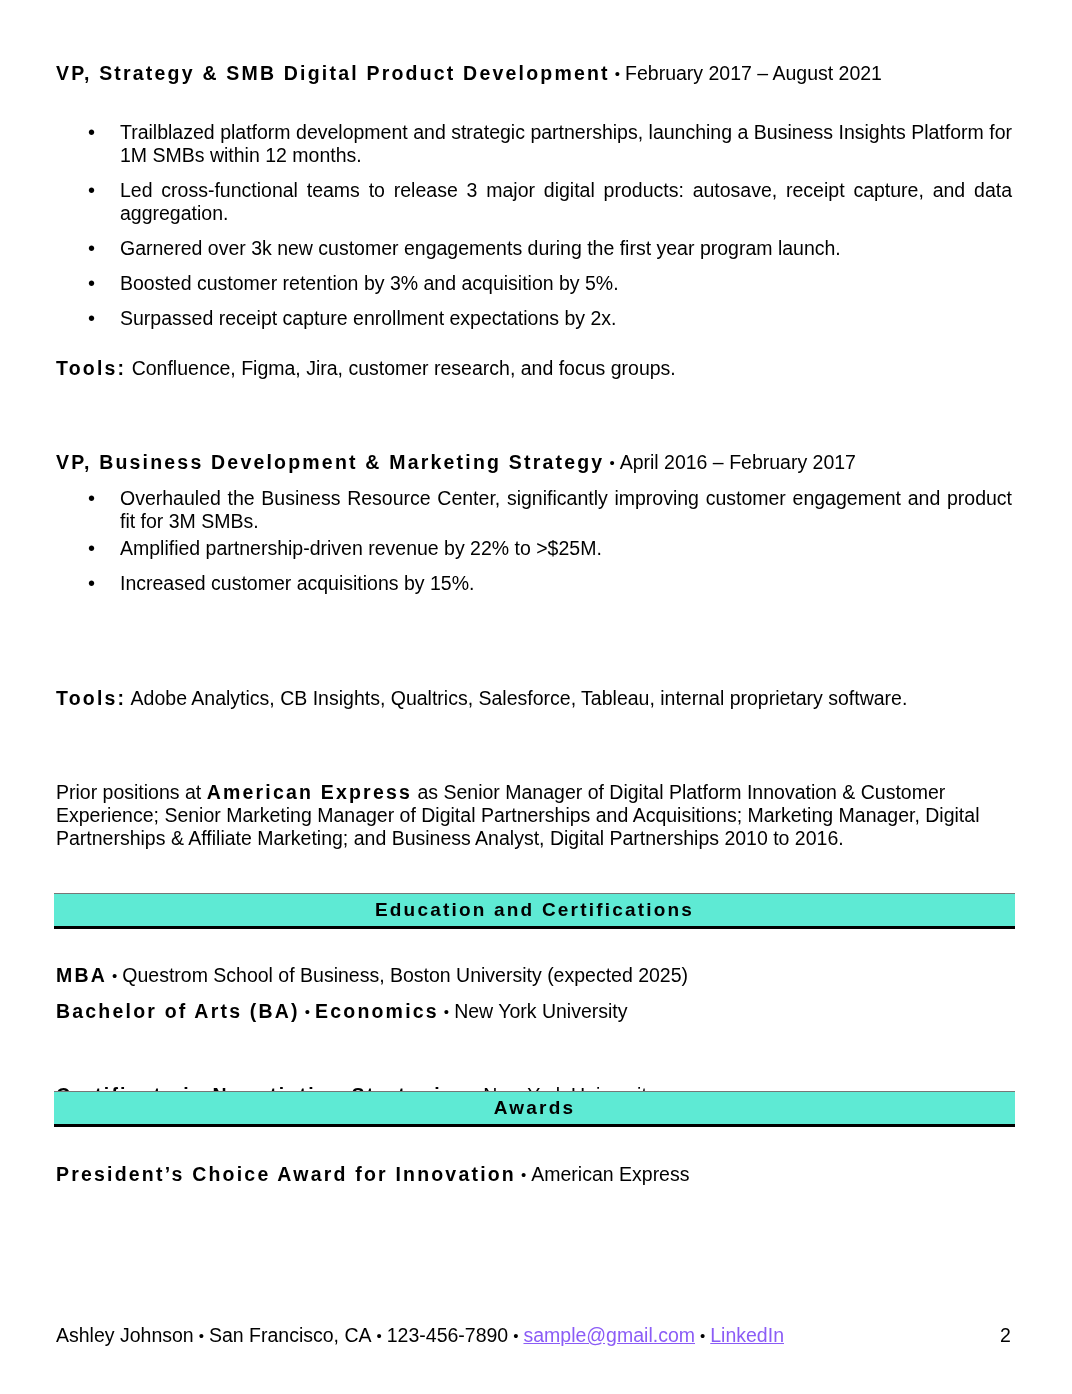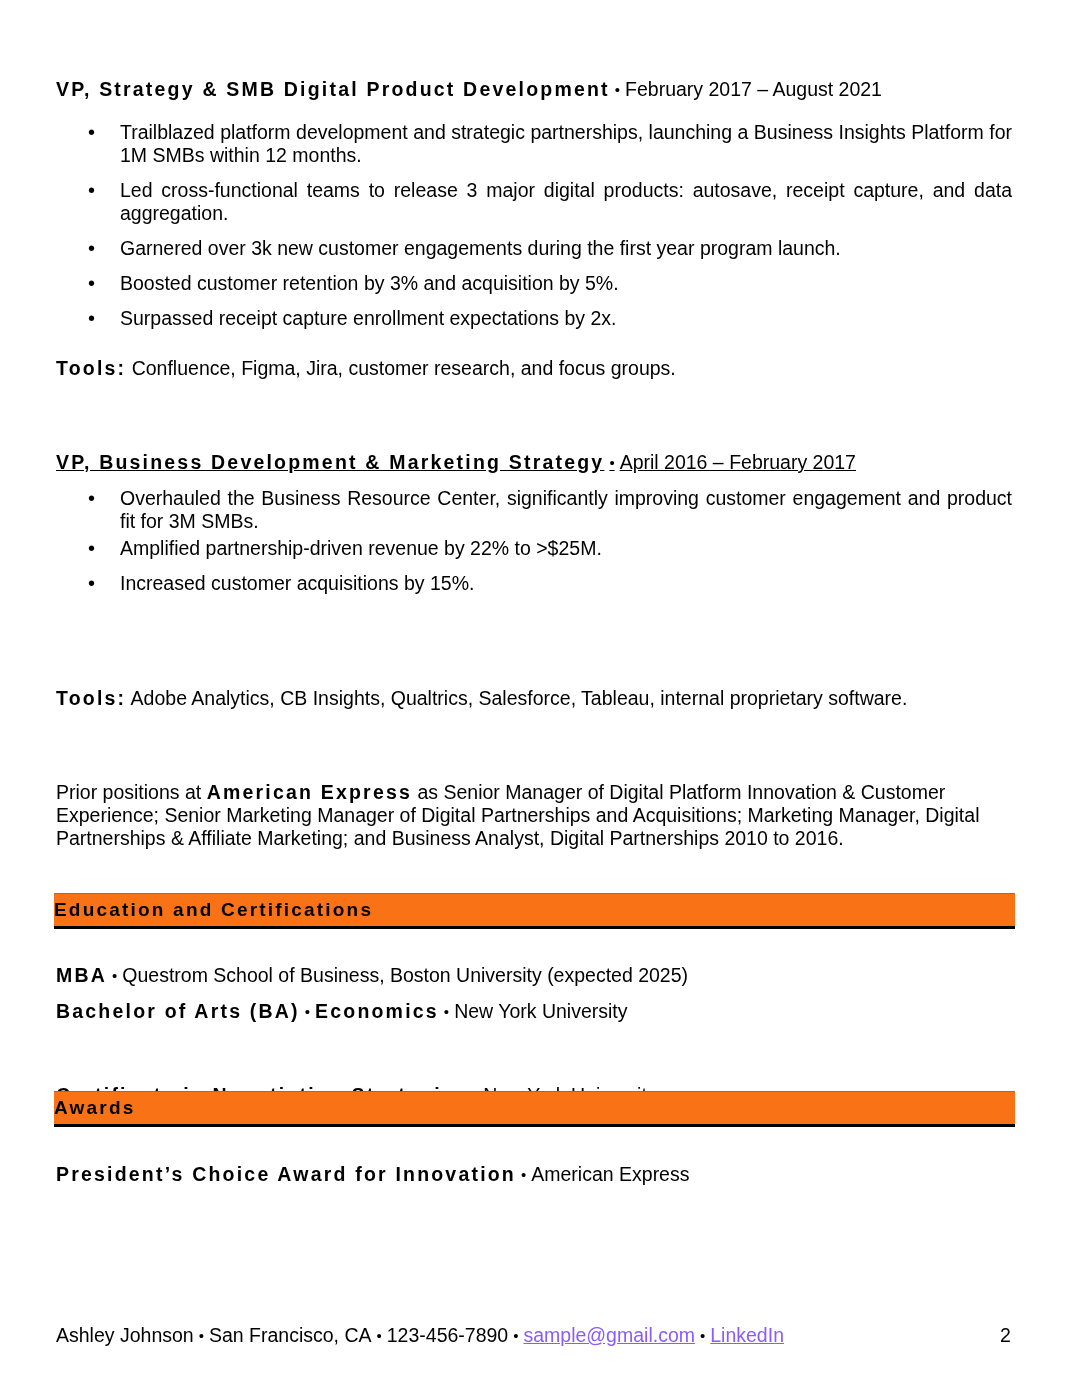--- a/index.html
+++ b/index.html
@@ -11,48 +11,48 @@
   .job-title { left: 56px; white-space: nowrap; }
   .bold-spaced { font-weight: bold; letter-spacing: 2.2px; }
   .sep { font-size: 15px; margin: 0 5px; position: relative; top: -1px; }
   ul.bullets { list-style: none; margin: 0; padding: 0; position: absolute; left: 88px; width: 924px; }
   ul.bullets li { position: relative; padding-left: 32px; line-height: 23px; text-align: justify; }
   ul.bullets li::before { content: "•"; position: absolute; left: 0; top: 0; font-size: 20px; }
   .tools { left: 56px; white-space: nowrap; }
   .prior { left: 56px; width: 960px; line-height: 23px; }
   .section-band {
     position: absolute; left: 54px; width: 961px; height: 32px;
-    background: #f97316; border-top: 1px solid #777; border-bottom: 3px solid #000;
-    display: flex; align-items: center; 
+    background: #5eead4; border-top: 1px solid #777; border-bottom: 3px solid #000;
+    display: flex; align-items: center; justify-content: center;
   }
   .section-band span { font-weight: bold; letter-spacing: 2.2px; font-size: 19px; }
   .edu { left: 56px; white-space: nowrap; }
   .footer { left: 56px; top: 1324px; white-space: nowrap; }
   .footer a { color: #8b5cf6; text-decoration: underline; }
   .page-num { left: 1000px; top: 1324px; }
 </style>
 </head>
 <body>
 
-<div class="abs job-title" style="top:62px;margin-top:16px;">
+<div class="abs job-title" style="top:62px;">
   <span class="bold-spaced">VP, Strategy &amp; SMB Digital Product Development</span><span class="sep">•</span><span>February 2017 – August 2021</span>
 </div>
 <ul class="bullets" style="top:121px;">
   <li style="margin-bottom:12px;">Trailblazed platform development and strategic partnerships, launching a Business Insights Platform for 1M SMBs within 12 months.</li>
   <li style="margin-bottom:12px;">Led cross-functional teams to release 3 major digital products: autosave, receipt capture, and data aggregation.</li>
   <li style="margin-bottom:12px;">Garnered over 3k new customer engagements during the first year program launch.</li>
   <li style="margin-bottom:12px;">Boosted customer retention by 3% and acquisition by 5%.</li>
   <li>Surpassed receipt capture enrollment expectations by 2x.</li>
 </ul>
 <div class="abs tools" style="top:357px;">
   <span class="bold-spaced">Tools:</span>
   <span>Confluence, Figma, Jira, customer research, and focus groups.</span>
 </div>
 
-<div class="abs job-title" style="top:451px;text-decoration:underline;">
+<div class="abs job-title" style="top:451px;">
   <span class="bold-spaced">VP, Business Development &amp; Marketing Strategy</span><span class="sep">•</span><span>April 2016 – February 2017</span>
 </div>
 <ul class="bullets" style="top:487px;">
   <li style="margin-bottom:4px;">Overhauled the Business Resource Center, significantly improving customer engagement and product fit for 3M SMBs.</li>
   <li style="margin-bottom:12px;">Amplified partnership-driven revenue by 22% to &gt;$25M.</li>
   <li style="margin-bottom:12px;">Increased customer acquisitions by 15%.</li>
 </ul>
 <div class="abs tools" style="top:687px;">
   <span class="bold-spaced">Tools:</span>
   <span>Adobe Analytics, CB Insights, Qualtrics, Salesforce, Tableau, internal proprietary software.</span>

